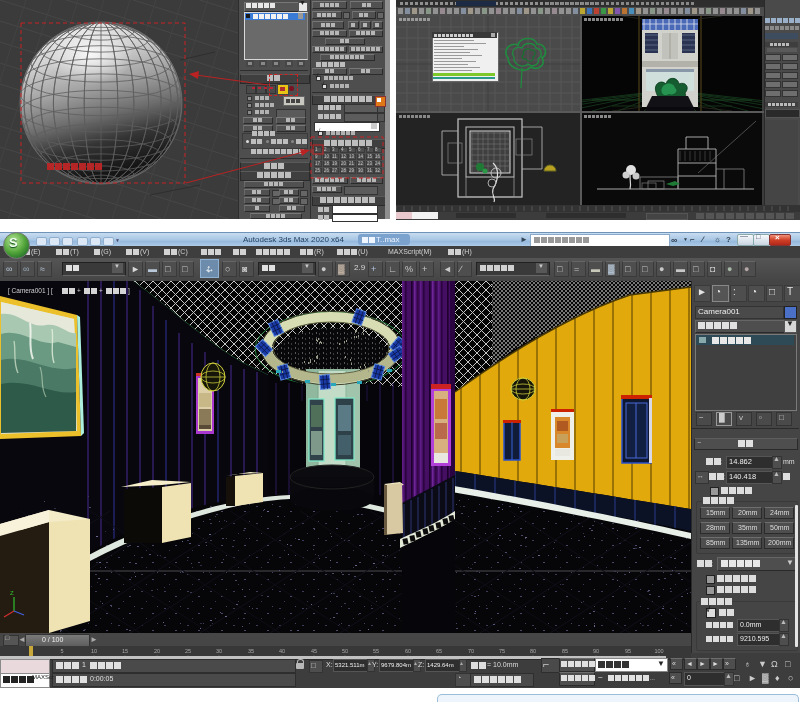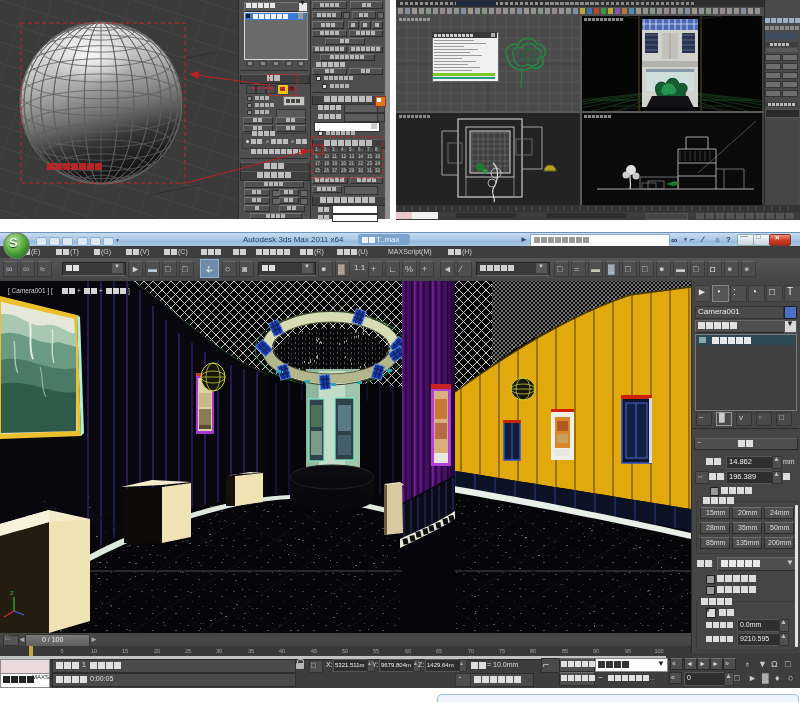--- a/index.html
+++ b/index.html
@@ -663,21 +663,21 @@
     <div style="position:absolute;left:0px;top:232px;width:800px;height:14px;background:linear-gradient(#c8dcf0,#a8c6e4 50%,#96b9dd 60%,#b2cde8);border-top:1px solid #7094b8;"></div>
     <div style="position:absolute;left:3px;top:232px;width:25px;height:25px;background:radial-gradient(circle at 38% 32%,#b9e89a,#53a53a 50%,#1e6b28 85%);border-radius:50%;border:1px solid #777;z-index:5;"></div>
     <div style="position:absolute;left:9px;top:236px;font-size:13px;line-height:14px;color:#f0fff0;font-weight:bold;white-space:nowrap;z-index:6;text-shadow:0 1px 1px #0a4a1a;">S</div>
     <div style="position:absolute;left:36px;top:237px;width:9px;height:7px;background:#dce8f6;border:1px solid #90aece;border-radius:2px;"></div>
     <div style="position:absolute;left:49px;top:237px;width:9px;height:7px;background:#dce8f6;border:1px solid #90aece;border-radius:2px;"></div>
     <div style="position:absolute;left:62px;top:237px;width:9px;height:7px;background:#dce8f6;border:1px solid #90aece;border-radius:2px;"></div>
     <div style="position:absolute;left:77px;top:237px;width:9px;height:7px;background:#dce8f6;border:1px solid #90aece;border-radius:2px;"></div>
     <div style="position:absolute;left:90px;top:237px;width:9px;height:7px;background:#dce8f6;border:1px solid #90aece;border-radius:2px;"></div>
     <div style="position:absolute;left:103px;top:237px;width:9px;height:7px;background:#dce8f6;border:1px solid #90aece;border-radius:2px;"></div>
     <div style="position:absolute;left:115px;top:237px;font-size:5px;line-height:6px;color:#446;font-weight:normal;white-space:nowrap;">▼</div>
-    <div style="position:absolute;left:243px;top:235px;font-size:8px;line-height:9px;color:#1e3c5a;font-weight:normal;white-space:nowrap;">Autodesk 3ds Max  2011 x64</div>
+    <div style="position:absolute;left:243px;top:235px;font-size:8px;line-height:9px;color:#1e3c5a;font-weight:normal;white-space:nowrap;">Autodesk 3ds Max  2020 x64</div>
     <div style="position:absolute;left:358px;top:234px;width:52px;height:11px;background:#7ba3cd;border-radius:3px;"></div>
     <div style="position:absolute;left:362px;top:237px;width:13px;height:6px;background:repeating-linear-gradient(90deg,#f0f6ff 0px,#f0f6ff 6px,transparent 6px,transparent 7px);"></div>
     <div style="position:absolute;left:376px;top:235px;font-size:8px;line-height:9px;color:#eef4ff;font-weight:normal;white-space:nowrap;">T..max</div>
     <div style="position:absolute;left:520px;top:235px;font-size:8px;line-height:9px;color:#345;font-weight:normal;white-space:nowrap;">►</div>
     <div style="position:absolute;left:530px;top:234px;width:138px;height:11px;background:#fff;border:1px solid #8aa8c8;"></div>
     <div style="position:absolute;left:534px;top:237px;width:55px;height:6px;background:repeating-linear-gradient(90deg,#999 0px,#999 6px,transparent 6px,transparent 7px);"></div>
     <div style="position:absolute;left:671px;top:235px;font-size:9px;line-height:10px;color:#2a3a4a;font-weight:bold;white-space:nowrap;">∞</div>
     <div style="position:absolute;left:683px;top:236px;font-size:5px;line-height:6px;color:#2a3a4a;font-weight:normal;white-space:nowrap;">▼</div>
     <div style="position:absolute;left:690px;top:235px;font-size:8px;line-height:9px;color:#2a3a4a;font-weight:bold;white-space:nowrap;">⌐</div>
     <div style="position:absolute;left:702px;top:235px;font-size:8px;line-height:9px;color:#2a3a4a;font-weight:bold;white-space:nowrap;">∕</div>
@@ -737,21 +737,21 @@
     <div style="position:absolute;left:239px;top:261px;width:15px;height:16px;background:#4e4e4e;border:1px solid #3a3a3a;border-top-color:#666;box-sizing:border-box;"></div>
     <div style="position:absolute;left:242px;top:264px;font-size:9px;line-height:10px;color:#c8c8c8;font-weight:normal;white-space:nowrap;">◙</div>
     <div style="position:absolute;left:258px;top:262px;width:56px;height:12px;background:#3a3a3a;border:1px solid #222;border-bottom-color:#666;"></div>
     <div style="position:absolute;left:262px;top:265px;width:13px;height:6px;background:repeating-linear-gradient(90deg,#e0e0e0 0px,#e0e0e0 6px,transparent 6px,transparent 7px);"></div>
     <div style="position:absolute;left:302px;top:263px;width:11px;height:10px;background:#585858;"></div>
     <div style="position:absolute;left:304px;top:263px;font-size:6px;line-height:7px;color:#ccc;font-weight:normal;white-space:nowrap;">▼</div>
     <div style="position:absolute;left:318px;top:261px;width:15px;height:16px;background:#4e4e4e;border:1px solid #3a3a3a;border-top-color:#666;box-sizing:border-box;"></div>
     <div style="position:absolute;left:321px;top:264px;font-size:9px;line-height:10px;color:#c8c8c8;font-weight:normal;white-space:nowrap;">●</div>
     <div style="position:absolute;left:335px;top:261px;width:15px;height:16px;background:#4e4e4e;border:1px solid #3a3a3a;border-top-color:#666;box-sizing:border-box;"></div>
     <div style="position:absolute;left:338px;top:264px;font-size:9px;line-height:10px;color:#c8b8a8;font-weight:normal;white-space:nowrap;">▓</div>
-    <div style="position:absolute;left:354px;top:263px;font-size:8px;line-height:9px;color:#d8d8d8;font-weight:normal;white-space:nowrap;">1.1</div>
+    <div style="position:absolute;left:354px;top:263px;font-size:8px;line-height:9px;color:#d8d8d8;font-weight:normal;white-space:nowrap;">2.9</div>
     <div style="position:absolute;left:368px;top:261px;width:15px;height:16px;background:#4e4e4e;border:1px solid #3a3a3a;border-top-color:#666;box-sizing:border-box;"></div>
     <div style="position:absolute;left:371px;top:264px;font-size:9px;line-height:10px;color:#b8c8e8;font-weight:normal;white-space:nowrap;">+</div>
     <div style="position:absolute;left:385px;top:261px;width:15px;height:16px;background:#4e4e4e;border:1px solid #3a3a3a;border-top-color:#666;box-sizing:border-box;"></div>
     <div style="position:absolute;left:388px;top:264px;font-size:9px;line-height:10px;color:#c8c8c8;font-weight:normal;white-space:nowrap;">∟</div>
     <div style="position:absolute;left:402px;top:261px;width:15px;height:16px;background:#4e4e4e;border:1px solid #3a3a3a;border-top-color:#666;box-sizing:border-box;"></div>
     <div style="position:absolute;left:405px;top:264px;font-size:9px;line-height:10px;color:#c8c8c8;font-weight:normal;white-space:nowrap;">%</div>
     <div style="position:absolute;left:419px;top:261px;width:15px;height:16px;background:#4e4e4e;border:1px solid #3a3a3a;border-top-color:#666;box-sizing:border-box;"></div>
     <div style="position:absolute;left:422px;top:264px;font-size:9px;line-height:10px;color:#c8c8c8;font-weight:normal;white-space:nowrap;">+</div>
     <div style="position:absolute;left:440px;top:261px;width:15px;height:16px;background:#4e4e4e;border:1px solid #3a3a3a;border-top-color:#666;box-sizing:border-box;"></div>
     <div style="position:absolute;left:443px;top:264px;font-size:9px;line-height:10px;color:#c8c8c8;font-weight:normal;white-space:nowrap;">◄</div>
@@ -1404,21 +1404,21 @@
     <div style="position:absolute;left:726px;top:456px;width:46px;height:11px;background:#2e2e2e;border:1px solid #555;"></div>
     <div style="position:absolute;left:729px;top:458px;font-size:7.5px;line-height:8.5px;color:#eee;font-weight:normal;white-space:nowrap;">14.862</div>
     <div style="position:absolute;left:772px;top:456px;width:8px;height:11px;background:#4e4e4e;border:1px solid #333;"></div>
     <div style="position:absolute;left:773px;top:455px;font-size:7px;line-height:8px;color:#bbb;font-weight:normal;white-space:nowrap;">▲</div>
     <div style="position:absolute;left:783px;top:458px;font-size:7px;line-height:8px;color:#ddd;font-weight:normal;white-space:nowrap;">mm</div>
     <div style="position:absolute;left:695px;top:471px;width:12px;height:11px;background:#4e4e4e;border:1px solid #333;"></div>
     <div style="position:absolute;left:697px;top:472px;font-size:7px;line-height:8px;color:#ccc;font-weight:normal;white-space:nowrap;">↔</div>
     <div style="position:absolute;left:709px;top:473px;width:15px;height:7px;background:repeating-linear-gradient(90deg,#ddd 0px,#ddd 7px,transparent 7px,transparent 8px);"></div>
     <div style="position:absolute;left:723px;top:473px;font-size:7px;line-height:8px;color:#ddd;font-weight:normal;white-space:nowrap;">:</div>
     <div style="position:absolute;left:726px;top:471px;width:46px;height:11px;background:#2e2e2e;border:1px solid #555;"></div>
-    <div style="position:absolute;left:729px;top:473px;font-size:7.5px;line-height:8.5px;color:#eee;font-weight:normal;white-space:nowrap;">196.389</div>
+    <div style="position:absolute;left:729px;top:473px;font-size:7.5px;line-height:8.5px;color:#eee;font-weight:normal;white-space:nowrap;">140.418</div>
     <div style="position:absolute;left:772px;top:471px;width:8px;height:11px;background:#4e4e4e;border:1px solid #333;"></div>
     <div style="position:absolute;left:773px;top:470px;font-size:7px;line-height:8px;color:#bbb;font-weight:normal;white-space:nowrap;">▲</div>
     <div style="position:absolute;left:783px;top:473px;width:7px;height:7px;background:repeating-linear-gradient(90deg,#ddd 0px,#ddd 7px,transparent 7px,transparent 8px);"></div>
     <div style="position:absolute;left:710px;top:487px;width:7px;height:7px;background:#999;border:1px solid #222;"></div>
     <div style="position:absolute;left:721px;top:487px;width:31px;height:7px;background:repeating-linear-gradient(90deg,#ddd 0px,#ddd 7px,transparent 7px,transparent 8px);"></div>
     <div style="position:absolute;left:696px;top:501px;width:100px;height:51px;border:1px solid #3a3a3a;border-radius:2px;"></div>
     <div style="position:absolute;left:702px;top:497px;width:30px;height:7px;background:#454545;"></div>
     <div style="position:absolute;left:703px;top:497px;width:31px;height:7px;background:repeating-linear-gradient(90deg,#ddd 0px,#ddd 7px,transparent 7px,transparent 8px);"></div>
     <div style="position:absolute;left:700px;top:507px;width:30px;height:12px;background:#4e4e4e;border:1px solid #2b2b2b;border-top-color:#6e6e6e;box-sizing:border-box;"></div>
     <div style="position:absolute;left:706px;top:509px;font-size:7px;line-height:8px;color:#ddd;font-weight:normal;white-space:nowrap;">15mm</div>

